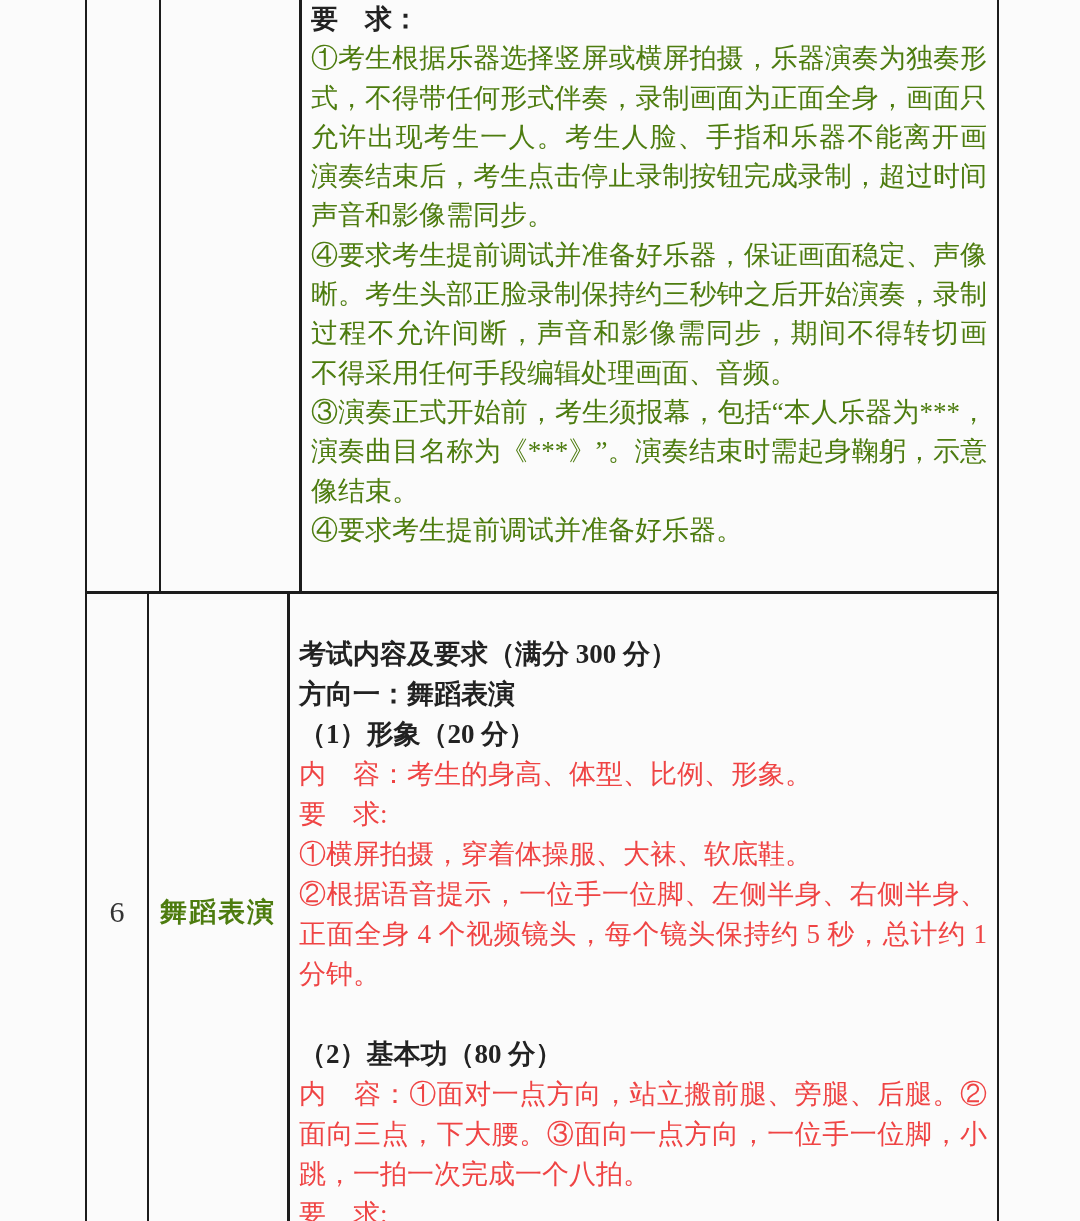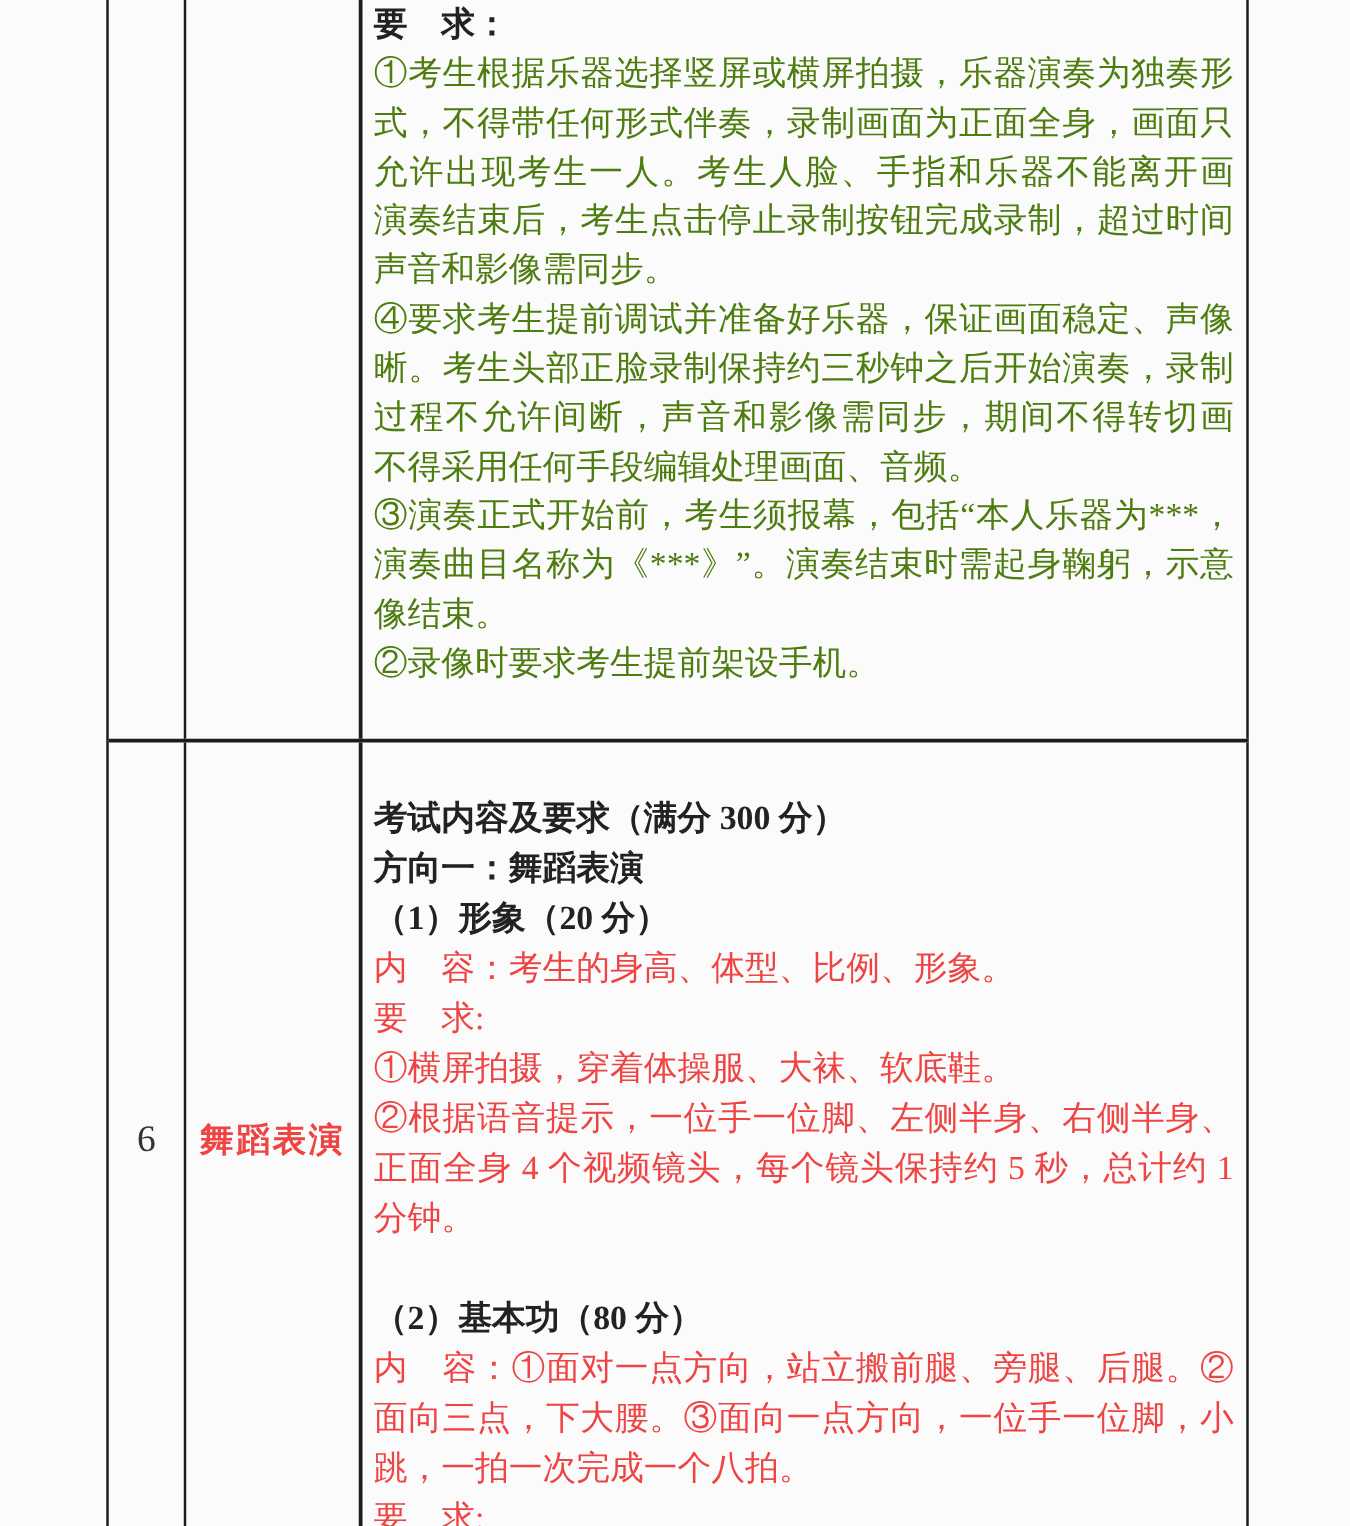--- a/index.html
+++ b/index.html
@@ -24,21 +24,21 @@
     top:0;
     width:914px;
     height:1232px;
     box-sizing:border-box;
     border-left:2px solid #1c1c1c;
   }
   .row{
     display:flex;
     box-sizing:border-box;
   }
-  .row1{ height:591px; }
+  .row1{ height:591px;margin-left:12px; }
   .row2{
     border-top:3px solid #1c1c1c;
     height:638px;
   }
   .cell{
     box-sizing:border-box;
     overflow:hidden;
   }
   .c1{
     width:62px;
@@ -52,21 +52,21 @@
   .c2{
     width:141px;
     border-right:3px solid #1c1c1c;
     display:flex;
     align-items:center;
     justify-content:center;
     font-size:27px;
   }
   .c2 .cat{
     font-weight:bold;
-    color:#ef4444;
+    color:#4d7c0f;
     letter-spacing:2px;
   }
   .c3{
     flex:1;
     border-right:2px solid #1c1c1c;
     padding:0 10px 0 9px;
   }
   .line{
     font-size:27px;
     height:40px;
@@ -107,21 +107,21 @@
           <div class="line j">允许出现考生一人。考生人脸、手指和乐器不能离开画面。</div>
           <div class="line j">演奏结束后，考生点击停止录制按钮完成录制，超过时间</div>
           <div class="line">声音和影像需同步。</div>
           <div class="line j">④要求考生提前调试并准备好乐器，保证画面稳定、声像清</div>
           <div class="line j">晰。考生头部正脸录制保持约三秒钟之后开始演奏，录制</div>
           <div class="line j">过程不允许间断，声音和影像需同步，期间不得转切画面，</div>
           <div class="line">不得采用任何手段编辑处理画面、音频。</div>
           <div class="line j">③演奏正式开始前，考生须报幕，包括“本人乐器为***，</div>
           <div class="line j">演奏曲目名称为《***》”。演奏结束时需起身鞠躬，示意录</div>
           <div class="line">像结束。</div>
-          <div class="line">②录像时要求考生提前架设手机。</div>
+          <div class="line">④要求考生提前调试并准备好乐器。</div>
         </div>
     </div>
 
     <div class="row row2">
       <div class="cell c1">6</div>
       <div class="cell c2">
         <span class="cat">舞蹈表演</span>
       </div>
       <div class="cell c3">
           <div class="line b">考试内容及要求（满分 300 分）</div>

